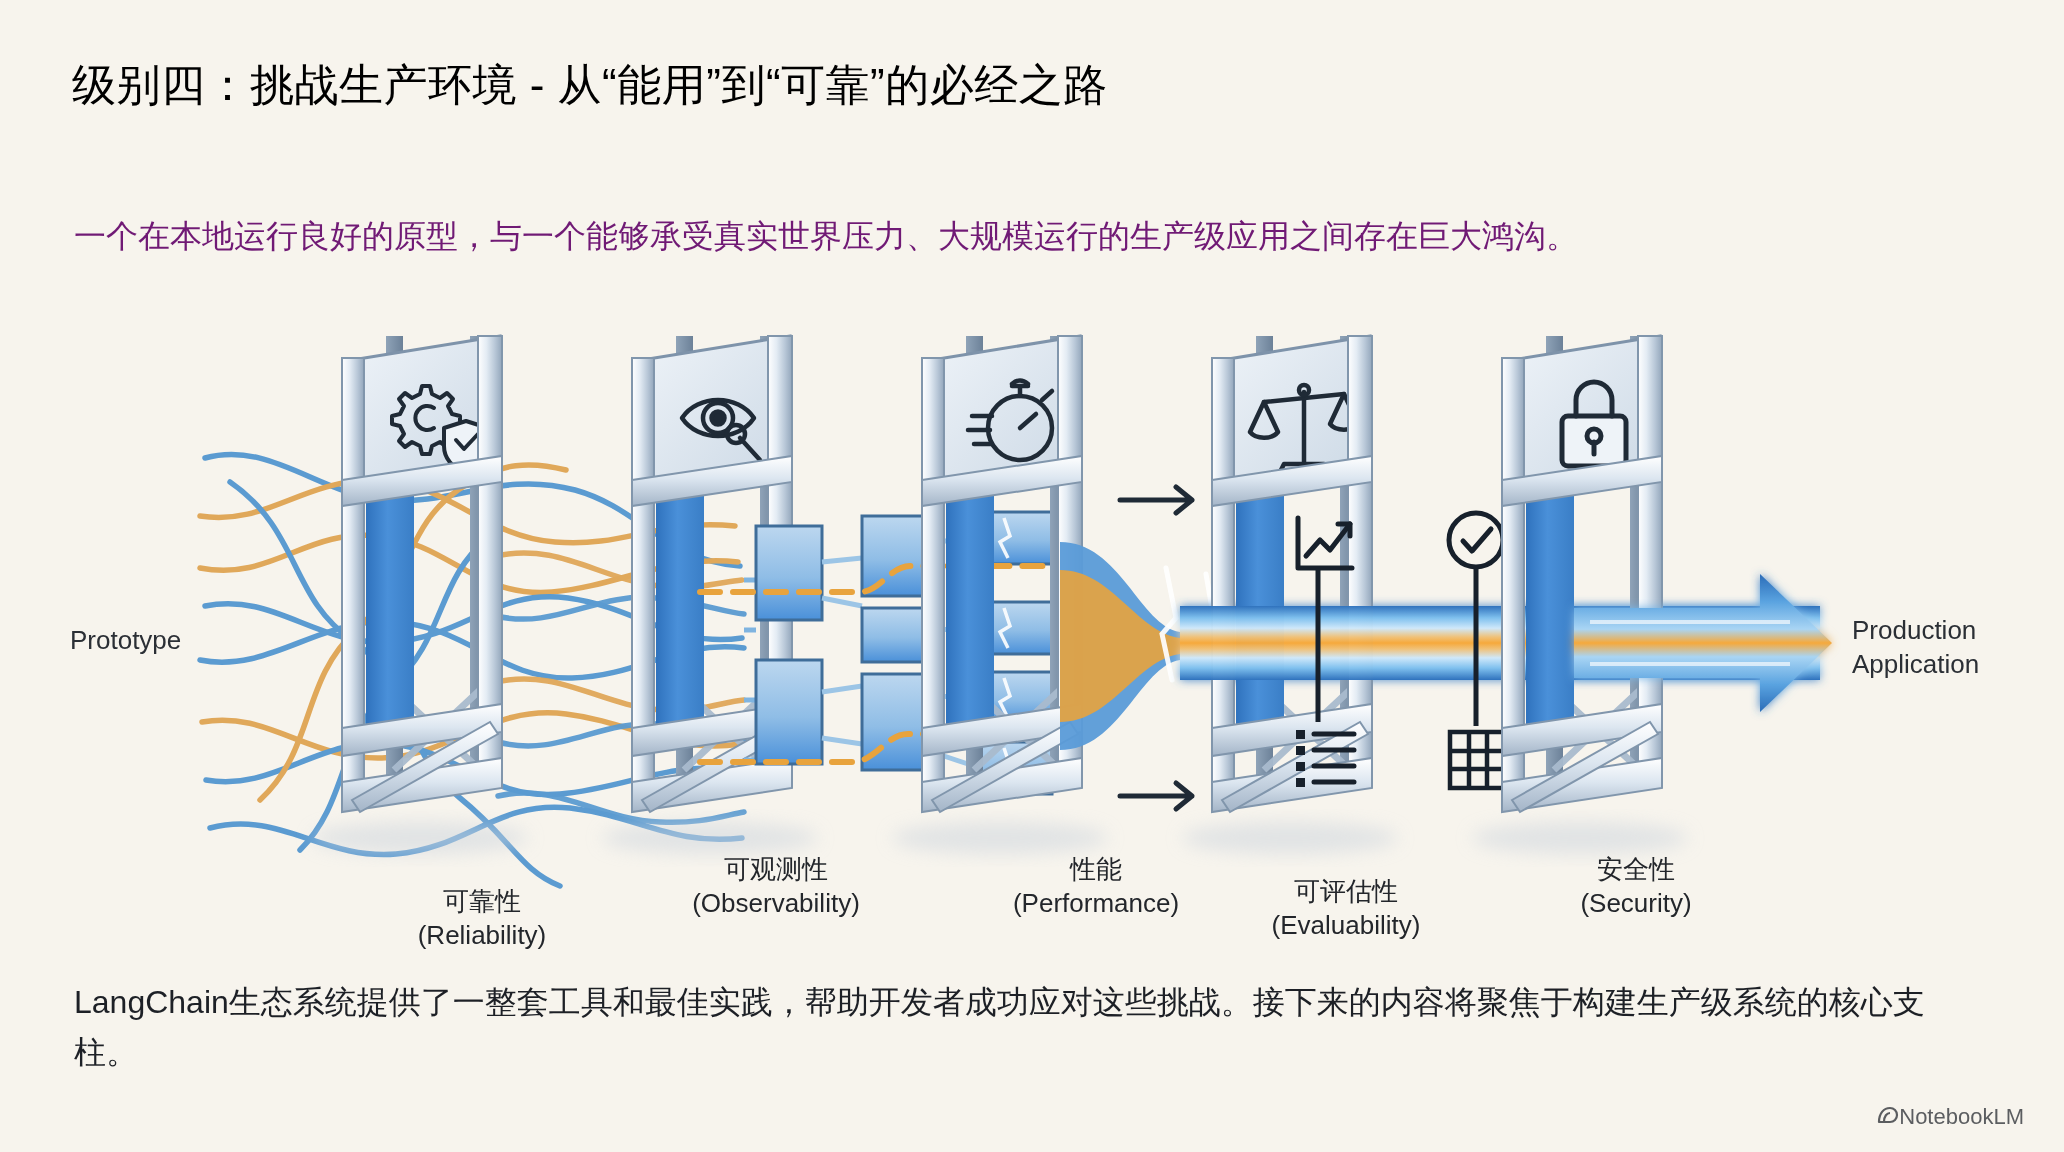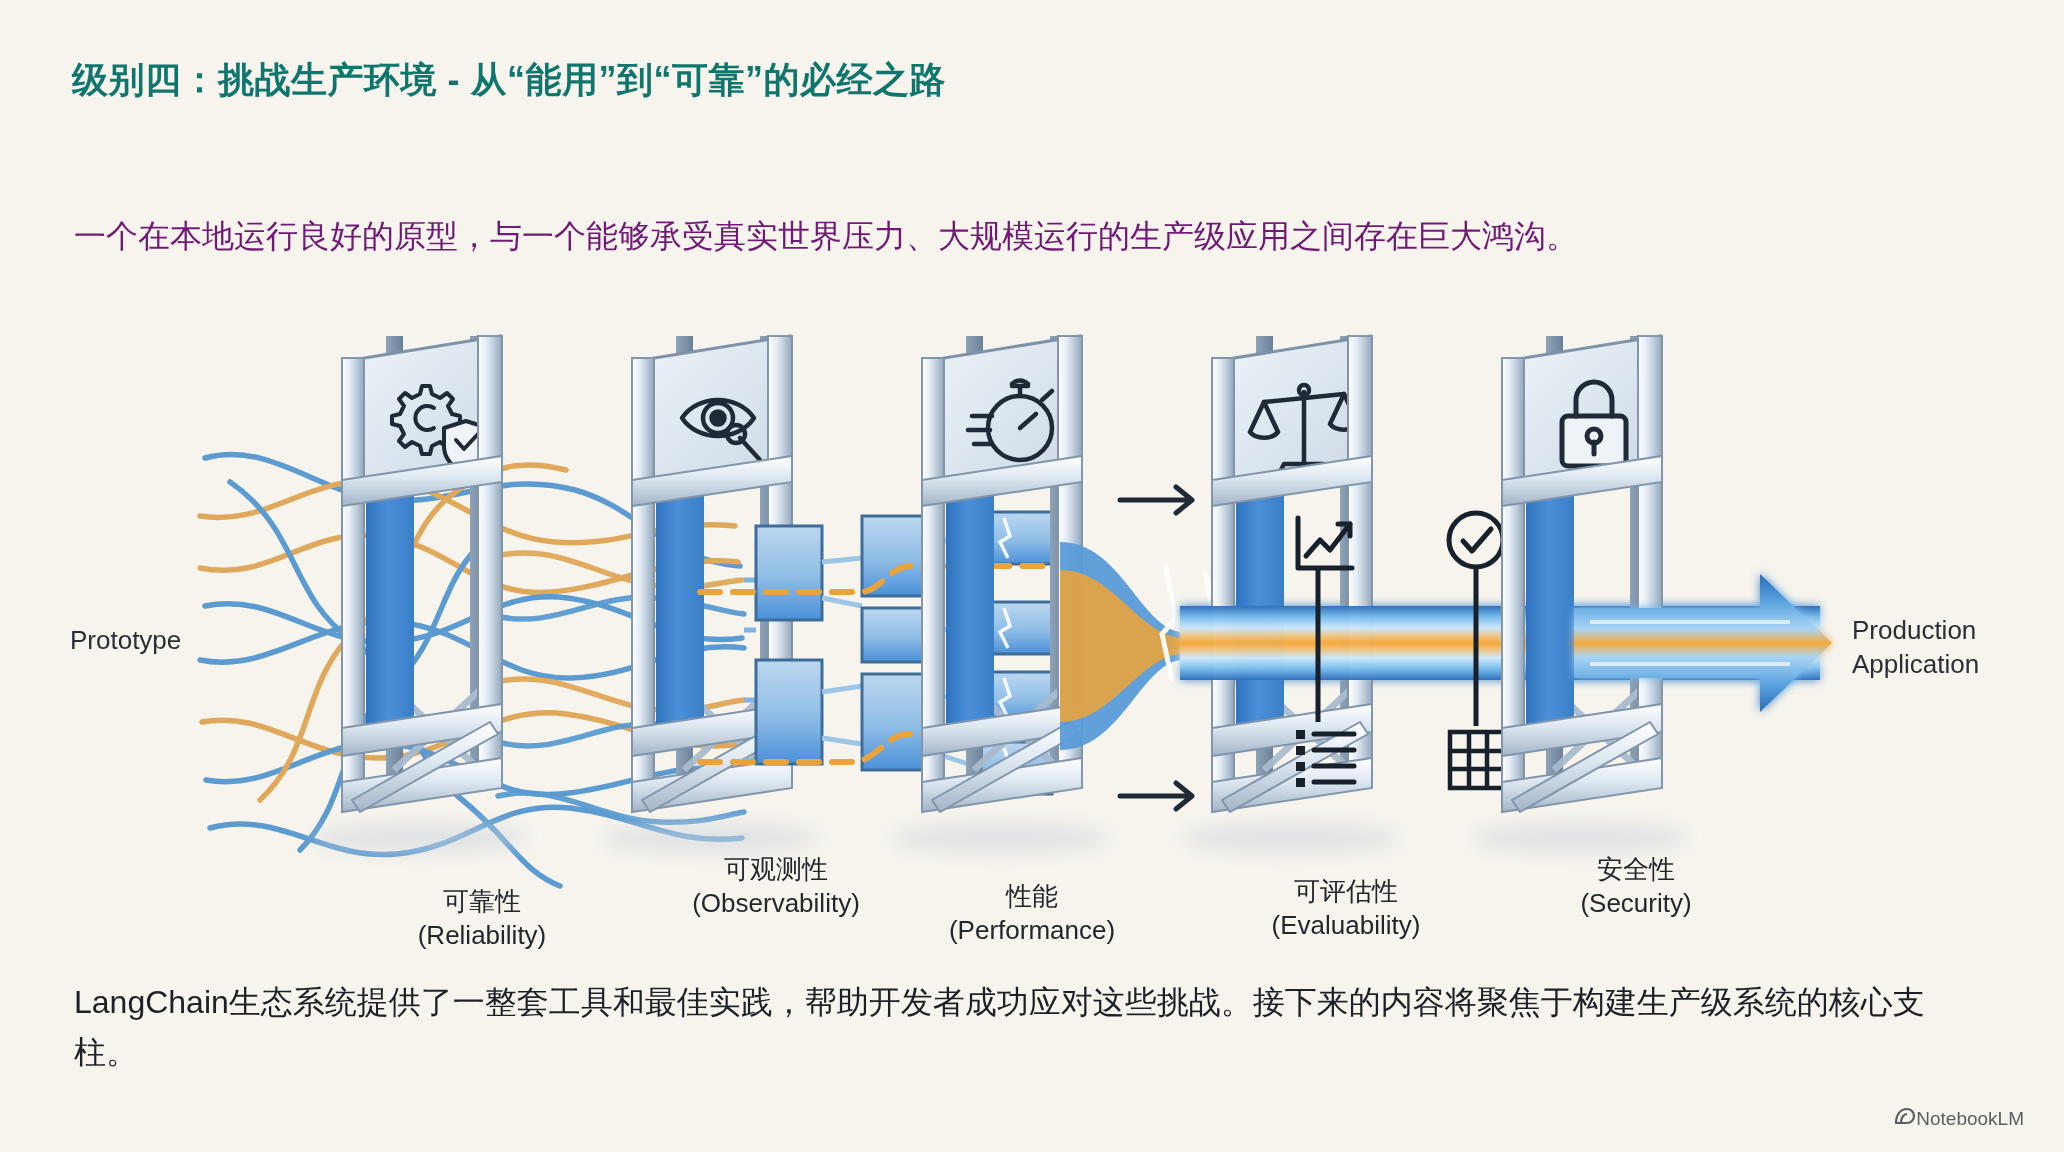--- a/index.html
+++ b/index.html
@@ -19,24 +19,24 @@
     position: absolute;
     inset: 0;
     background: #f7f4ed;
   }
 
   
   .title {
     position: absolute;
     left: 72px;
     top: 56px;
-    font-size: 36px;
-    font-weight: bold;
+    font-size: 44px;
+    font-weight: normal;
     letter-spacing: 0.5px;
-    color: #0f766e;
+    color: #000000;
     white-space: nowrap;
   }
   .subtitle {
     position: absolute;
     left: 74px;
     top: 212px;
     width: 1880px;
     font-size: 32px;
     line-height: 1.55;
     color: #701a75;
@@ -91,21 +91,21 @@
   }
 
   
   .watermark {
     position: absolute;
     right: 40px;
     bottom: 22px;
     display: flex;
     align-items: center;
     color: #3a3d42;
-    font-size: 19px;
+    font-size: 22px;
     opacity: 0.82;
   }
 </style>
 </head>
 <body>
 
 <div class="slide">
 
   <div class="title">级别四：挑战生产环境 - 从“能用”到“可靠”的必经之路</div>
 
@@ -447,21 +447,21 @@
 
   <div class="captions">
     <div class="caption" style="left:322px;margin-top:32px;">
       <span>可靠性</span>
       <span class="en">(Reliability)</span>
     </div>
     <div class="caption" style="left:616px;">
       <span>可观测性</span>
       <span class="en">(Observability)</span>
     </div>
-    <div class="caption" style="left:872px;margin-top:27px;">
+    <div class="caption" style="left:936px;">
       <span>性能</span>
       <span class="en">(Performance)</span>
     </div>
     <div class="caption" style="left:1186px;margin-top:22px;">
       <span>可评估性</span>
       <span class="en">(Evaluability)</span>
     </div>
     <div class="caption" style="left:1476px;">
       <span>安全性</span>
       <span class="en">(Security)</span>

